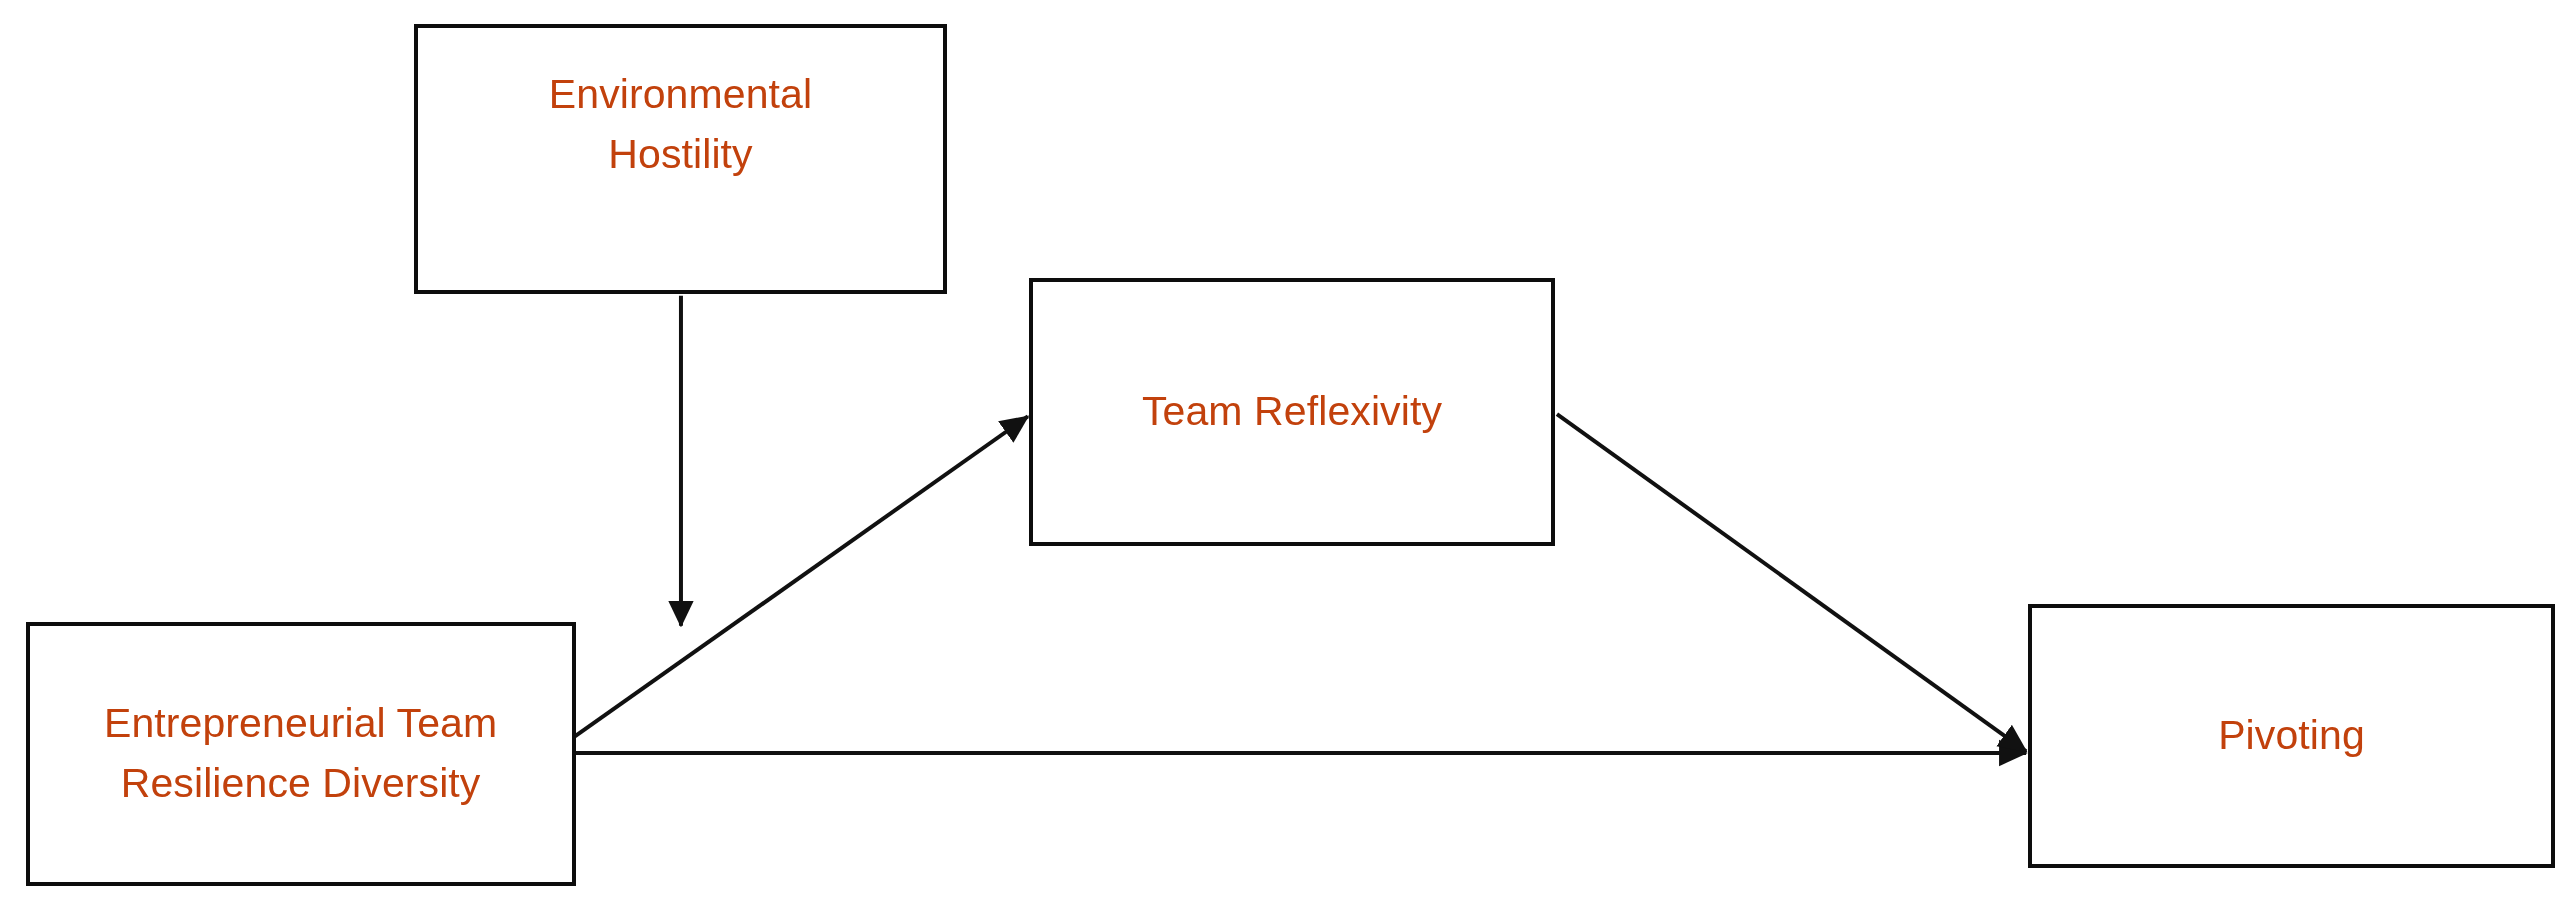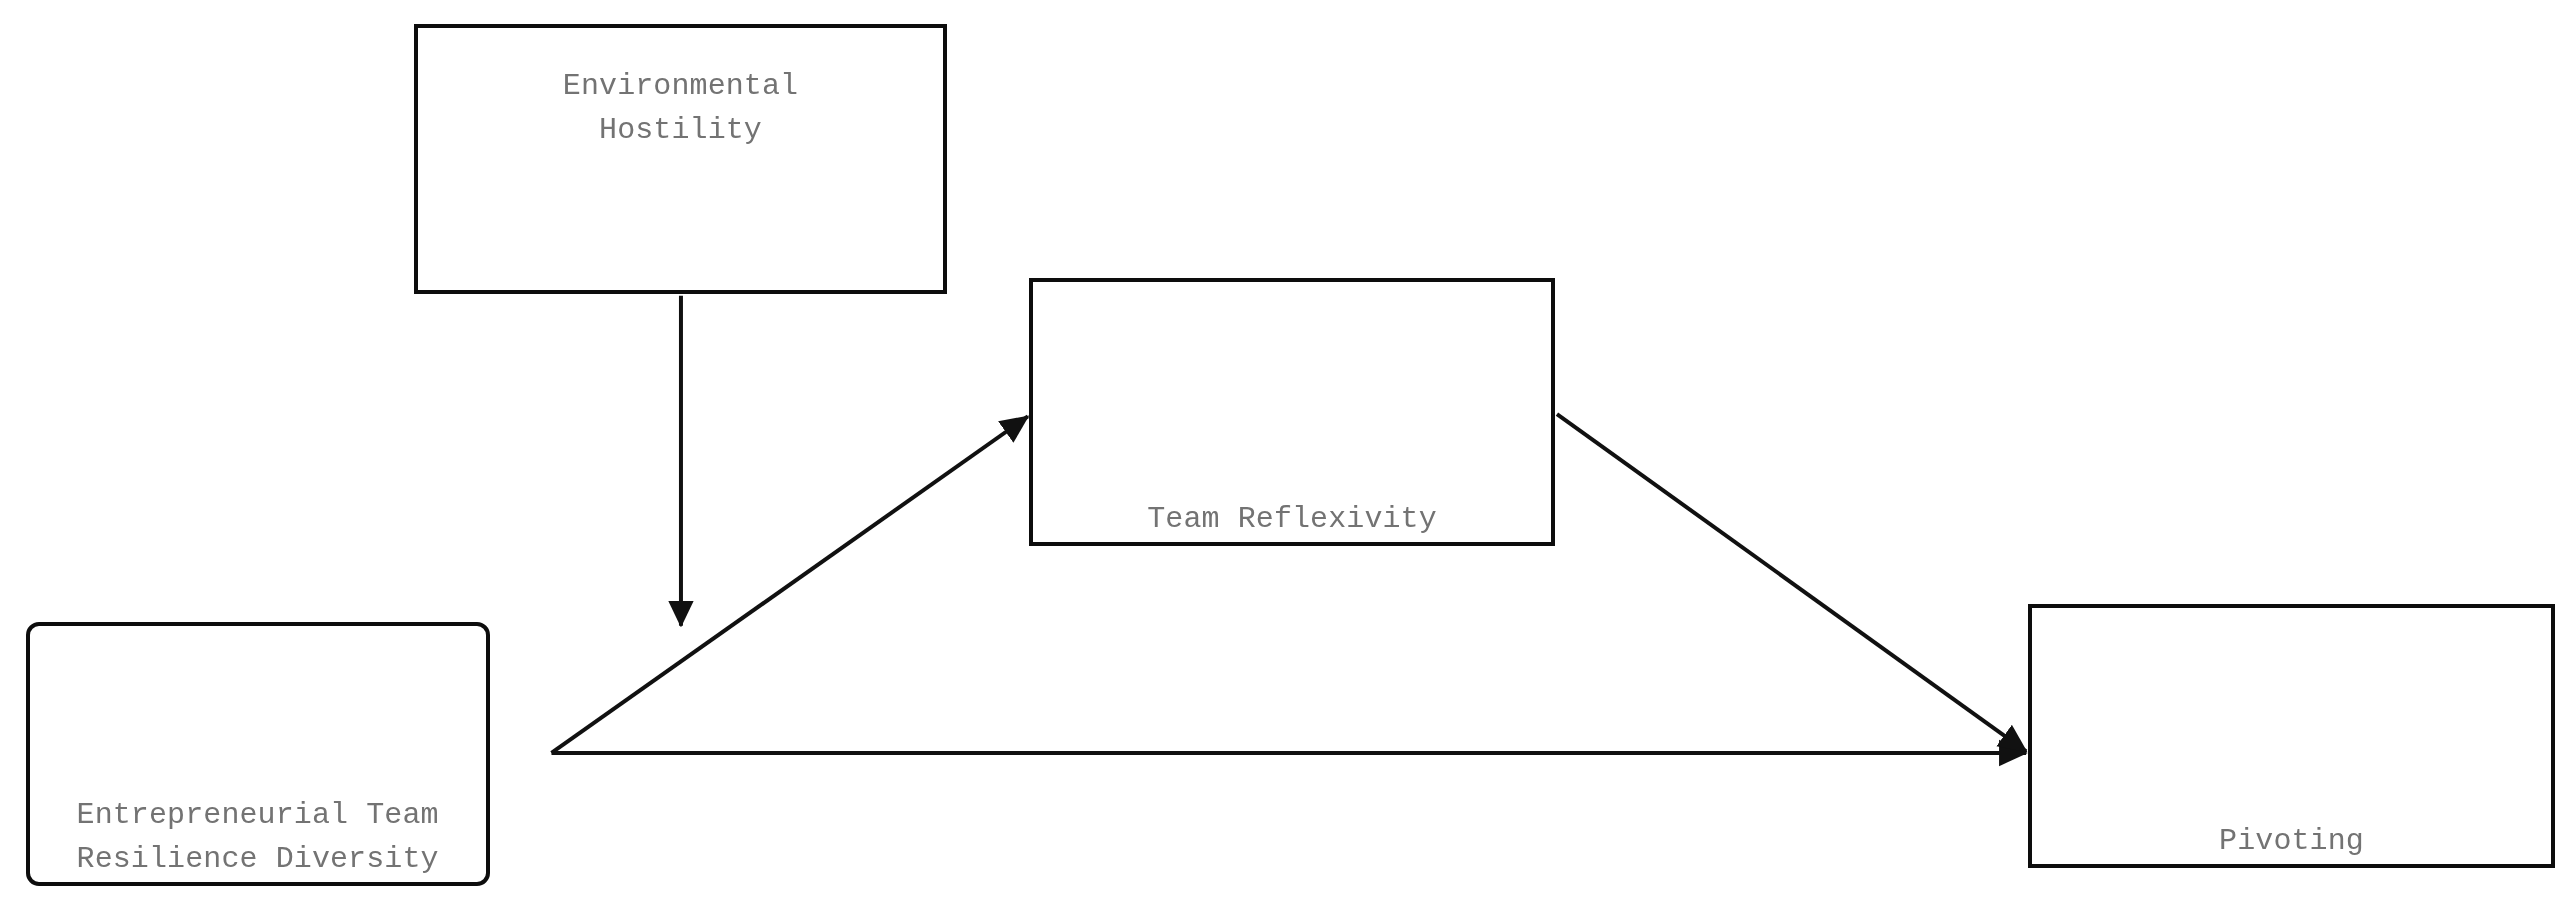--- a/index.html
+++ b/index.html
@@ -25,45 +25,45 @@
     width: 2576px;
     height: 924px;
     pointer-events: none;
   }
   .node-box {
     position: absolute;
     box-sizing: border-box;
     background: #ffffff;
     border: 4px solid #0d0d0d;
     display: flex;
-    align-items: flex-end;
+    align-items: center;
     justify-content: center;
     text-align: center;
     z-index: 2;
   }
   .node-label {
-    font-family: Liberation Mono, monospace;
-    font-size: 30px;
+    font-family: Liberation Sans, sans-serif;
+    font-size: 41px;
     line-height: 1.46;
-    color: #737373;
+    color: #c2410c;
     letter-spacing: 0.1px;
     white-space: pre-line;
     padding: 0 14.4px;
   }
   
   #node-environmental-hostility {
     left: 414px; top: 24px; width: 533px; height: 270px;
     align-items: flex-start;
     padding-top: 37px;
   }
   #node-team-reflexivity {
     left: 1029px; top: 278px; width: 526px; height: 268px;
   }
   #node-entrepreneurial-team-resilience-diversity {
-    left: 25.6px; top: 622px; width: 464px; height: 264px; border-radius: 13px;
+    left: 25.6px; top: 622px; width: 550px; height: 264px;
   }
   #node-pivoting {
     left: 2028px; top: 604px; width: 527px; height: 264px;
   }
 </style>
 </head>
 <body>
 
 <div id="diagram-canvas">
 

